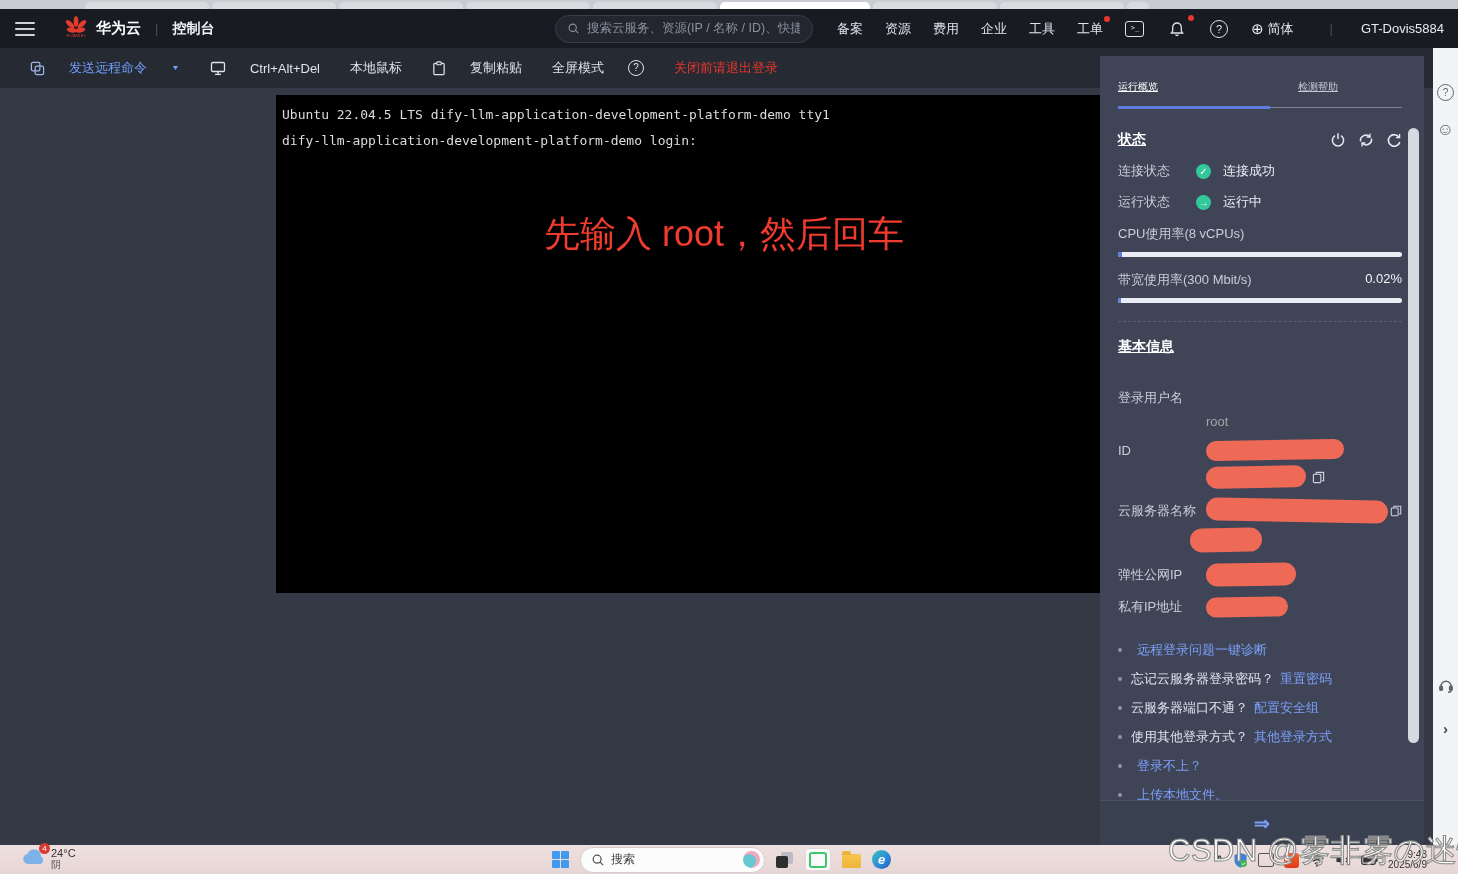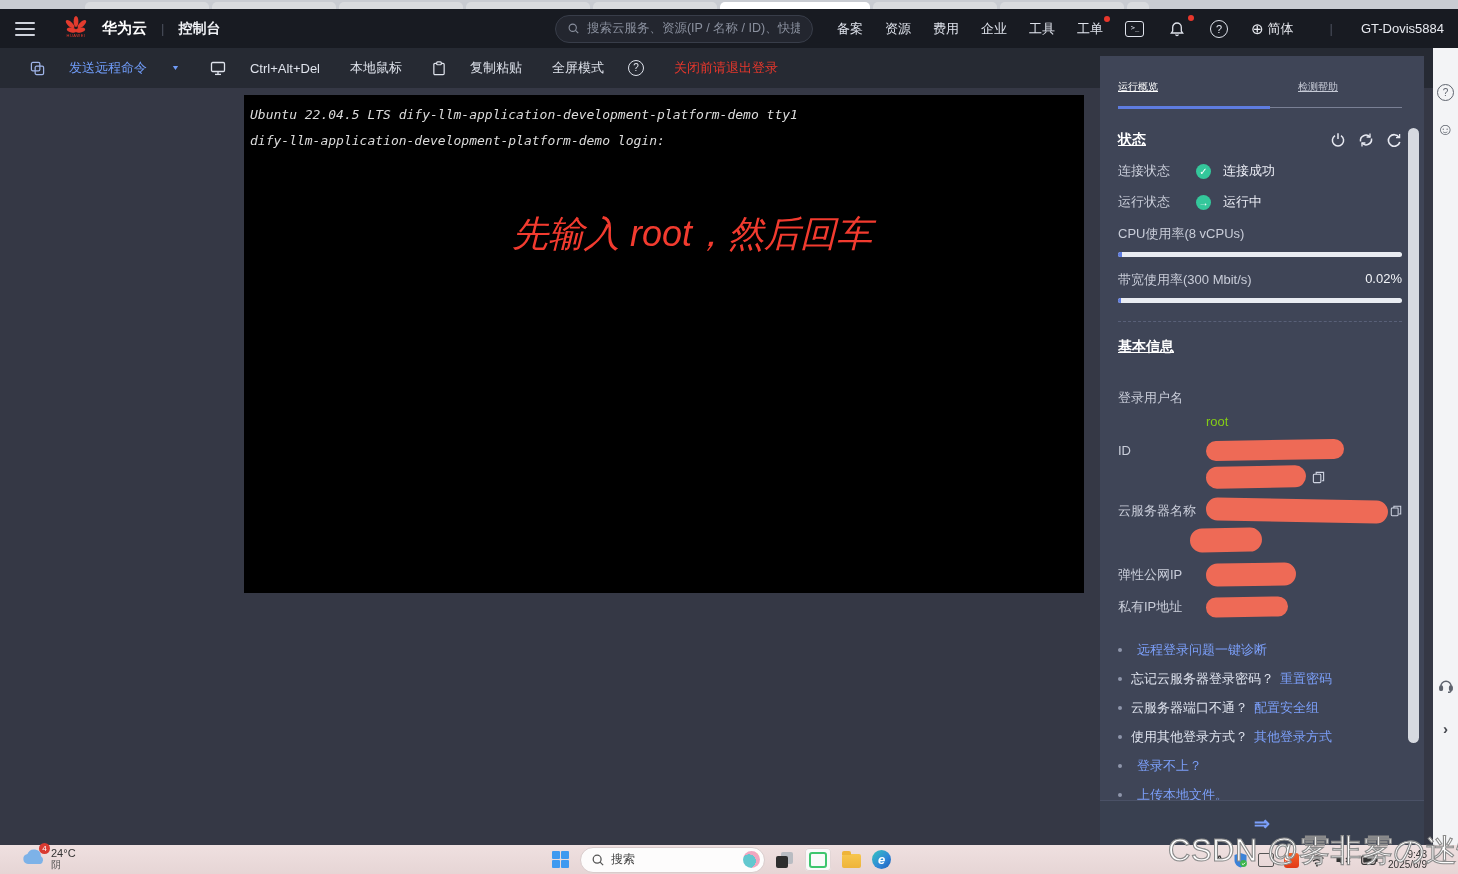--- a/index.html
+++ b/index.html
@@ -8,21 +8,21 @@
   
   .tabstrip{position:absolute;left:0;top:0;width:1458px;height:9px;background:#c9ccd2;display:flex;align-items:flex-end;padding-left:85px;box-sizing:border-box;gap:3px;}
   .btab{width:124px;height:7px;background:#d9dbde;border-radius:5px 5px 0 0;flex:none;}
   .btab.active{width:150px;background:#ffffff;}
   .btab.mini{width:22px;}
 
   
   .nav{position:absolute;left:0;top:9px;width:1458px;height:39px;background:#181b22;display:flex;align-items:center;color:#e8eaf0;font-size:13px;}
   .hamburger{width:20px;height:14px;margin-left:15px;display:flex;flex-direction:column;justify-content:space-between;cursor:pointer;}
   .hamburger i{display:block;height:2px;background:#cfd3dc;border-radius:1px;}
-  .brand{display:flex;align-items:center;margin-left:28px;gap:13px;}
+  .brand{display:flex;align-items:center;margin-left:28px;gap:7px;}
   .brand .flower{width:26px;height:26px;display:flex;flex-direction:column;align-items:center;}
   .brand .hw-sub{font-size:4px;color:#e33b2e;letter-spacing:.5px;margin-top:-3px;}
   .brand-name{font-size:15px;font-weight:bold;color:#fff;}
   .nav-sep{color:#4a4f5c;margin:0 14px;}
   .console-label{font-size:14px;font-weight:bold;color:#f0f2f6;}
   .nav-search{margin-left:auto;display:flex;align-items:center;gap:8px;width:232px;height:26px;background:#23262f;border:1px solid #383d49;border-radius:14px;padding:0 12px;color:#8a909e;cursor:text;flex:none;}
   .nav-search .ph{white-space:nowrap;overflow:hidden;font-size:12.5px;}
   .nav-menu{display:flex;align-items:center;gap:22px;margin-left:24px;margin-right:14px;}
   .nav-item{position:relative;cursor:pointer;color:#dfe3ec;white-space:nowrap;}
   .red-dot{position:absolute;top:-4px;right:-7px;width:6px;height:6px;border-radius:50%;background:#e8372c;}
@@ -36,21 +36,21 @@
   
   .toolbar{position:absolute;left:0;top:48px;width:1458px;height:40px;background:#262a33;display:flex;align-items:center;gap:30px;padding-left:30px;box-sizing:border-box;color:#dfe3ec;font-size:13px;}
   .tool{display:flex;align-items:center;gap:24px;cursor:pointer;white-space:nowrap;}
   .tool.blue{color:#6f9bf7;}
   .tool svg{flex:none;}
   .caret{font-size:9px;transform:scaleY(.8);}
   .tool-warning{color:#e8372c;font-size:13px;white-space:nowrap;}
   .q-circle{width:14px;height:14px;border:1.2px solid #dfe3ec;border-radius:50%;font-size:10px;line-height:14px;text-align:center;}
 
   
-  .terminal{position:absolute;left:244px;top:95px;width:840px;height:498px;background:#000;color:#dcdcdc;font-family:"DejaVu Sans Mono",monospace;font-size:13px;box-sizing:border-box;padding:12px 0 0 6px;cursor:text;font-style:italic;}
+  .terminal{position:absolute;left:276px;top:95px;width:840px;height:498px;background:#000;color:#dcdcdc;font-family:"DejaVu Sans Mono",monospace;font-size:13px;box-sizing:border-box;padding:12px 0 0 6px;cursor:text;}
   .t-line{white-space:pre;line-height:16px;}
   .t-gap{height:10px;}
   .annotation{position:absolute;left:268px;top:115px;font-family:"Liberation Sans",sans-serif;font-size:36px;color:#f23b2f;white-space:nowrap;}
 
   
   .sidebar{position:absolute;left:1100px;top:56px;width:324px;height:789px;background:#3f4557;color:#e8eaf2;box-sizing:border-box;}
   .sb-inner{padding:0 22px 0 18px;}
   .sb-tabs{display:flex;padding-top:24px;}
   .sb-tab{width:50%;font-size:10px;cursor:pointer;color:#c6cad6;text-decoration:underline;}
   .sb-tab.active{color:#ffffff;}
@@ -66,21 +66,21 @@
   .st-label{width:78px;color:#c9cdd9;}
   .st-icon{width:15px;height:15px;border-radius:50%;background:#34c79b;color:#fff;font-size:10px;line-height:15px;text-align:center;margin-right:12px;flex:none;}
   .st-value{color:#eceef6;}
   .meter-label{margin-top:14px;font-size:13px;color:#c9cdd9;display:flex;}
   .meter-label .mval{margin-left:auto;color:#f2f4f8;}
   .meter{margin-top:9px;height:5px;border-radius:3px;background:#e9ecf2;overflow:hidden;}
   .meter .fill{height:100%;width:2%;background:#5e7ce0;}
   .dash-sep{margin-top:18px;border-top:1px dashed #596078;}
   .info-row{display:flex;align-items:center;margin-top:11px;font-size:13px;min-height:20px;}
   .info-label{width:88px;color:#c9cdd9;flex:none;}
-  .info-value{color:#84cc16;margin-top:47px;}
+  .info-value{color:#a3a3a3;margin-top:47px;}
   .blob{background:#ee6a56;border-radius:12px;transform:rotate(-1deg);}
   .copy-icon{margin-left:6px;cursor:pointer;display:flex;}
   .sb-links{list-style:none;margin:24px 0 0 0;padding:0;font-size:13px;}
   .sb-links li{display:flex;align-items:baseline;margin-bottom:11px;}
   .bullet{width:4px;height:4px;border-radius:50%;background:#8f96ab;margin-right:9px;flex:none;align-self:center;}
   .link-pre{color:#dfe3ee;margin-right:6px;}
   .link{color:#7b9ff9;cursor:pointer;}
   .banner{position:relative;margin-top:13px;width:283px;height:50px;background:#ffffff;border-radius:2px;overflow:hidden;display:flex;align-items:center;}
   .banner .art{position:absolute;right:-8px;top:-6px;width:110px;height:70px;background:#cfe6f7;border-radius:12px;transform:rotate(-14deg);}
   .banner .art2{position:absolute;right:18px;top:8px;width:52px;height:30px;background:#e9f4fc;border-radius:6px;transform:rotate(-18deg);}

